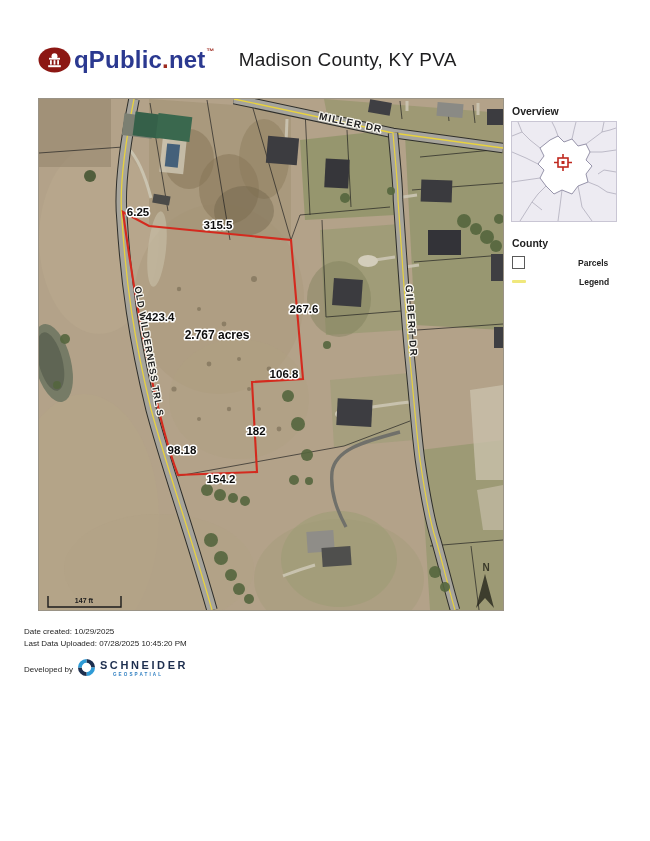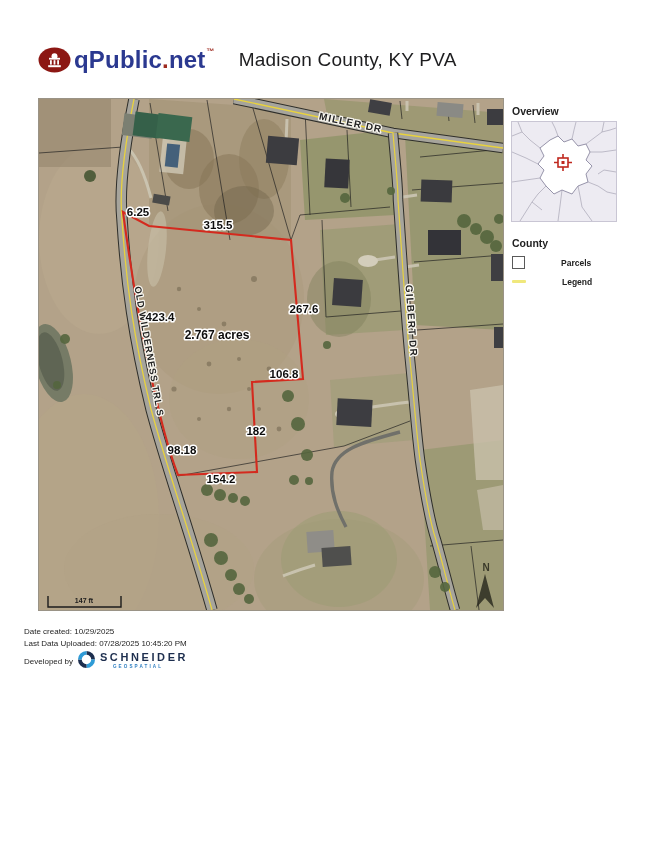--- a/index.html
+++ b/index.html
@@ -18,25 +18,25 @@
   .map-wrap{position:absolute;left:39px;top:99px;width:464px;height:511px;outline:1px solid #9a9386;background:#b3a289;}
   .map-wrap svg{display:block;}
   
   .side{position:absolute;left:512px;top:93px;width:110px;}
   .side h3{font-size:10.5px;font-weight:bold;color:#222;margin:12px 0 5px 0;}
   .ovr-box{width:104px;height:99px;border:0;outline:1px solid #c9c6d4;}
   .legend{margin-top:8px;}
   .leg-row{display:flex;align-items:center;margin-top:7px;}
   .leg-parcel{width:11px;height:11px;border:1.3px solid #5a5a5a;background:#fff;flex:0 0 auto;}
   .leg-road{width:14px;height:3px;background:#f0e87c;border-radius:1px;flex:0 0 auto;margin:4px 0;}
-  .leg-label{font-size:8.5px;font-weight:bold;color:#222;margin-left:0;padding-left:36px;}
+  .leg-label{font-size:8.5px;font-weight:bold;color:#222;margin-left:17px;padding-left:36px;}
   
   .footer{position:absolute;left:24px;top:626px;}
   .foot-line{font-size:8px;color:#1e1e1e;line-height:12px;}
-  .devrow{display:flex;align-items:flex-start;}
+  .devrow{display:flex;align-items:flex-start;margin-top:8px;}
   .devby{font-size:8px;color:#1e1e1e;margin-top:7px;}
   .schn{display:flex;align-items:center;margin-left:4px;}
   .schn-text{margin-left:4px;}
   .schn-name{font-size:11px;font-weight:bold;color:#1d2e4e;letter-spacing:2.6px;}
   .schn-sub{font-size:4.6px;color:#2f7fc1;letter-spacing:2.1px;margin-top:1px;margin-left:13px;font-weight:bold;}
   
   text{font-family:"Liberation Sans",sans-serif;}
   .dim{font-size:11.5px;font-weight:bold;fill:#0d0d0d;stroke:#ffffff;stroke-width:3px;paint-order:stroke;stroke-linejoin:round;text-anchor:middle;}
   .acre{font-size:12px;}
   .roadlbl{font-size:10px;font-weight:bold;fill:#222;stroke:#f7f5ee;stroke-width:2.6px;paint-order:stroke;stroke-linejoin:round;letter-spacing:1.1px;text-anchor:middle;}

